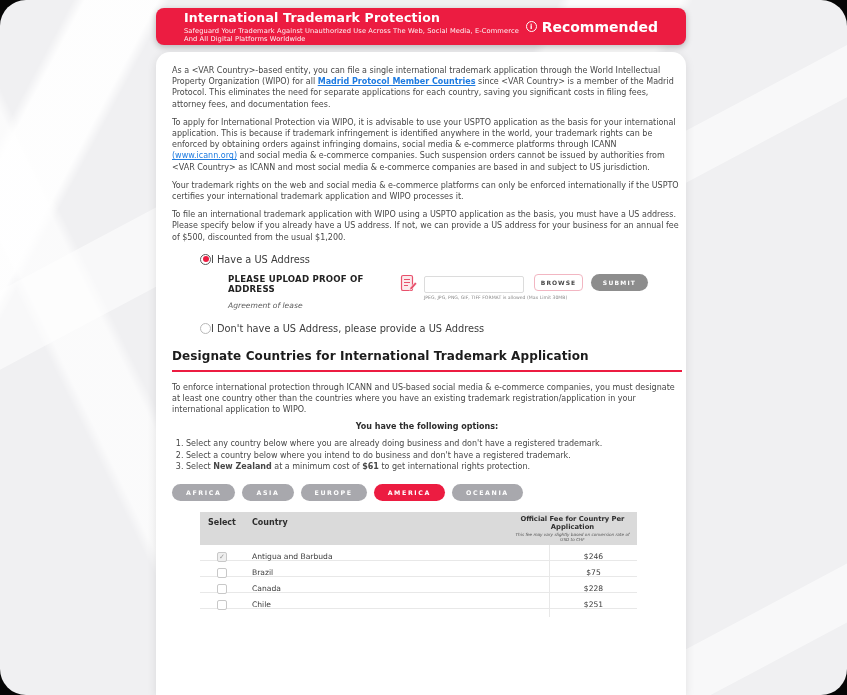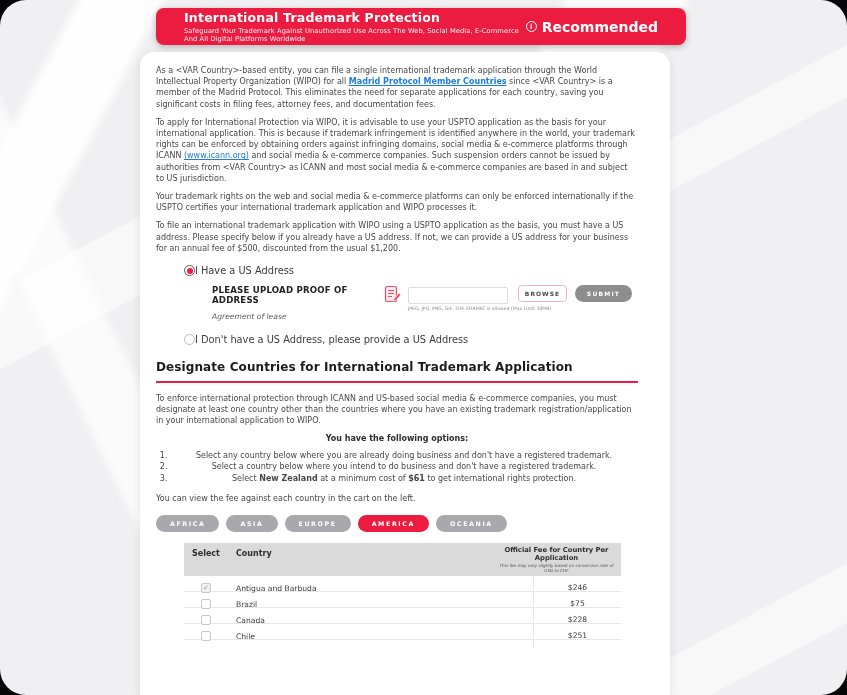--- a/index.html
+++ b/index.html
@@ -26,22 +26,22 @@
   }
   .hdr-title { font-size:12.5px; font-weight:bold; letter-spacing:0.2px; }
   .hdr-sub { font-size:6.7px; margin-top:2.5px; opacity:0.95; letter-spacing:0.1px; }
   .hdr-right { display:flex; align-items:center; gap:5px; white-space:nowrap; }
   .info-ic { width:11px; height:11px; border:1px solid #fff; border-radius:50%;
     display:inline-flex; align-items:center; justify-content:center; font-size:7px; font-weight:bold; }
   .hdr-badge { font-size:14px; font-weight:bold; }
 
   
   .card {
-    position:absolute; left:140px; top:52px; width:530px; height:643px;
-    background:#fff; border-radius:14px 14px 0 0; padding:13px 32px 0 16px;
+    position:absolute; left:156px; top:52px; width:530px; height:643px;
+    background:#fff; border-radius:14px 14px 0 0; padding:13px 4px 0 16px;
     box-shadow:0 2px 10px rgba(0,0,0,0.10);
     color:#474747;
   }
   .card p { font-size:8px; line-height:11.2px; margin-bottom:7px; }
   a.lnk { color:#1e7be0; text-decoration:underline; cursor:pointer; }
   a.lnk.b { font-weight:bold; }
 
   
   .radio-row { display:flex; align-items:center; margin-left:28px; margin-top:11px; }
   .radio { width:11px; height:11px; border-radius:50%; border:1.4px solid #b9b9b9; background:#fff;
@@ -64,21 +64,21 @@
     font-family:inherit; cursor:pointer; }
   .btn-submit { margin-left:8px; width:57px; height:17px; border:none; border-radius:9px;
     background:#8d8d8d; color:#fff; font-size:6px; font-weight:bold; letter-spacing:1.2px;
     font-family:inherit; cursor:pointer; }
 
   
   .sec-head { margin-top:15px; font-size:12px; font-weight:bold; color:#1c1c1c;
     padding-bottom:7px; border-bottom:2px solid var(--red); letter-spacing:0.1px; }
   .sec-head-wrap { margin-top:4px; }
   .opts-label { font-size:8px; font-weight:bold; color:#2c2c2c; margin-top:4px;text-align:center; }
-  ol.opts { margin:7px 0 6px 14px;text-align:center; }
+  ol.opts { margin:7px 0 6px 14px; }
   ol.opts li { font-size:8px; line-height:11.5px; color:#474747; }
   .cart-note { margin-top:9px; }
 
   
   .tabs { display:flex; gap:7px; margin-top:11px; }
   .tab { height:17px; padding:0 14px; border:none; border-radius:9px; background:#a8a8ad; color:#fff;
     font-size:6.3px; font-weight:bold; letter-spacing:1.6px; font-family:inherit; cursor:pointer; }
   .tab.active { background:var(--red); }
 
   
@@ -166,21 +166,20 @@
     <p style="margin-top:10px;">To enforce international protection through ICANN and US-based social media &amp; e-commerce companies, you must designate at least one country other than the countries where you have an existing trademark registration/application in your international application to WIPO.</p>
 
     <div class="opts-label">You have the following options:</div>
 
     <ol class="opts">
       <li>Select any country below where you are already doing business and don't have a registered trademark.</li>
       <li>Select a country below where you intend to do business and don't have a registered trademark.</li>
       <li><span>Select </span><b>New Zealand</b><span> at a minimum cost of </span><b>$61</b><span> to get international rights protection.</span></li>
     </ol>
 
-    <p class="cart-note">You can view the fee against each country in the cart on the left.</p>
 
     <div class="tabs">
   <button class="tab">AFRICA</button>
 
   <button class="tab">ASIA</button>
 
   <button class="tab">EUROPE</button>
 
   <button class="tab active">AMERICA</button>
 

